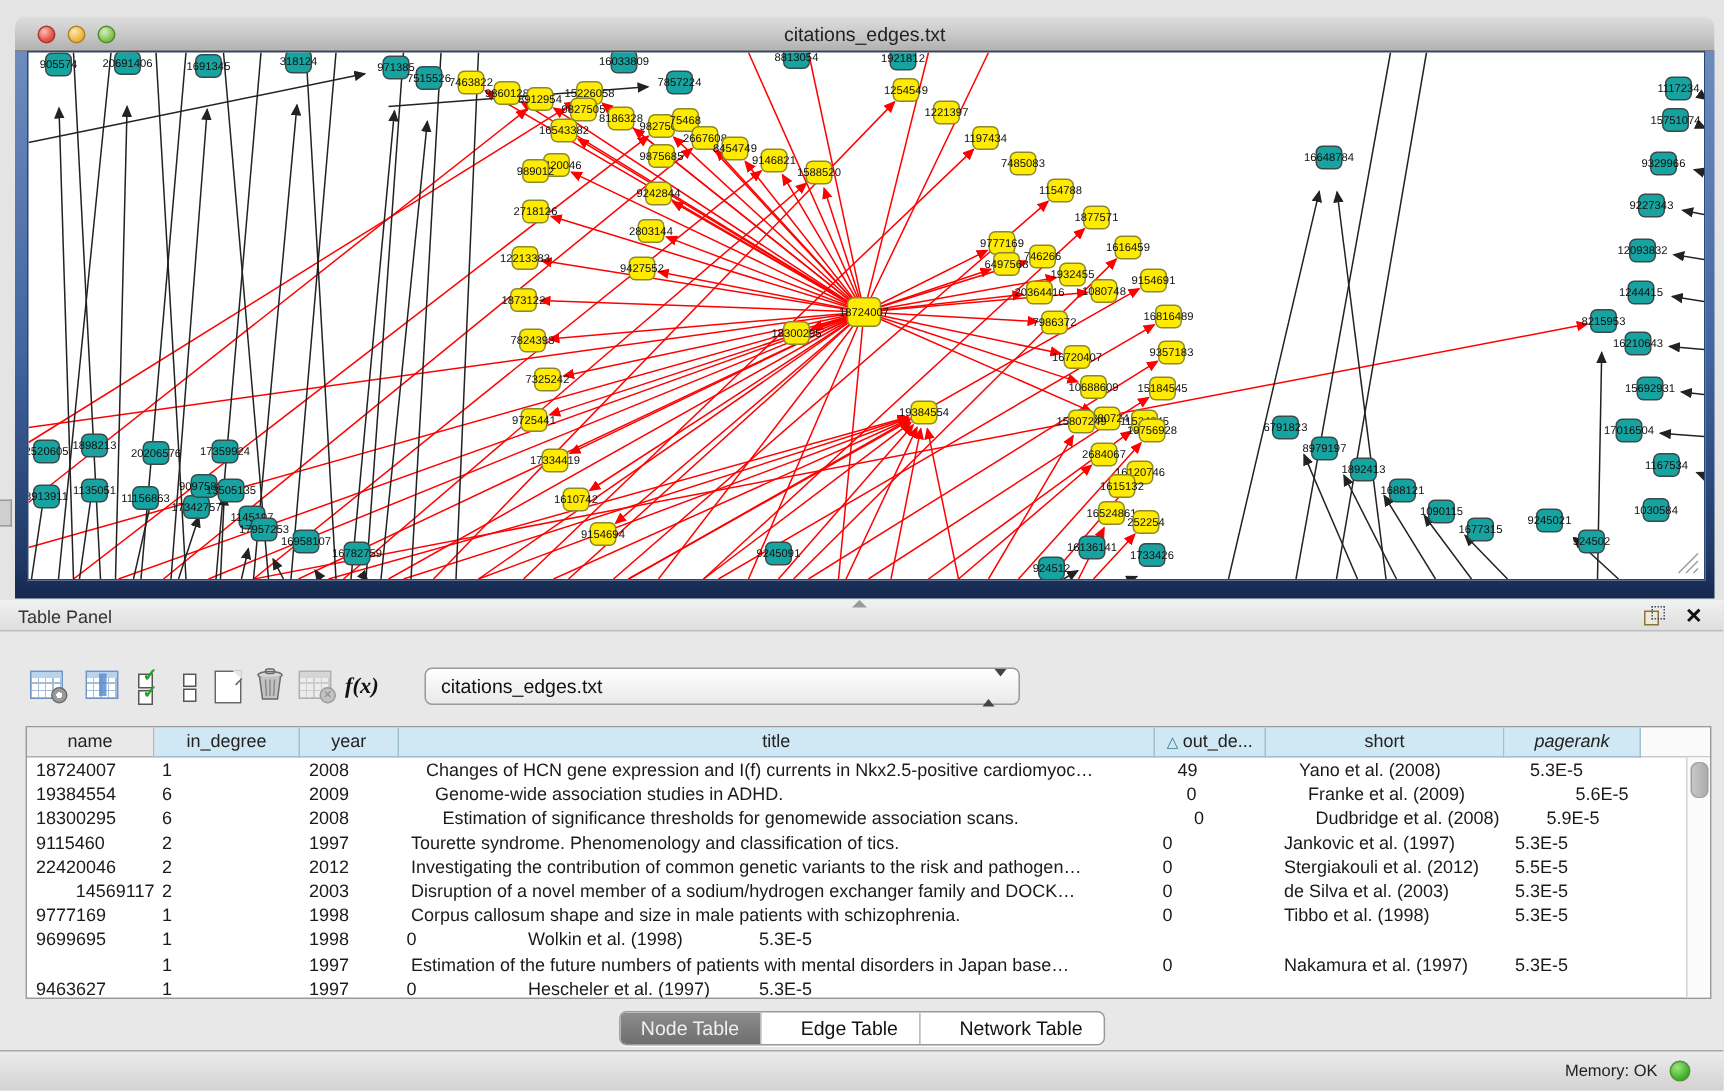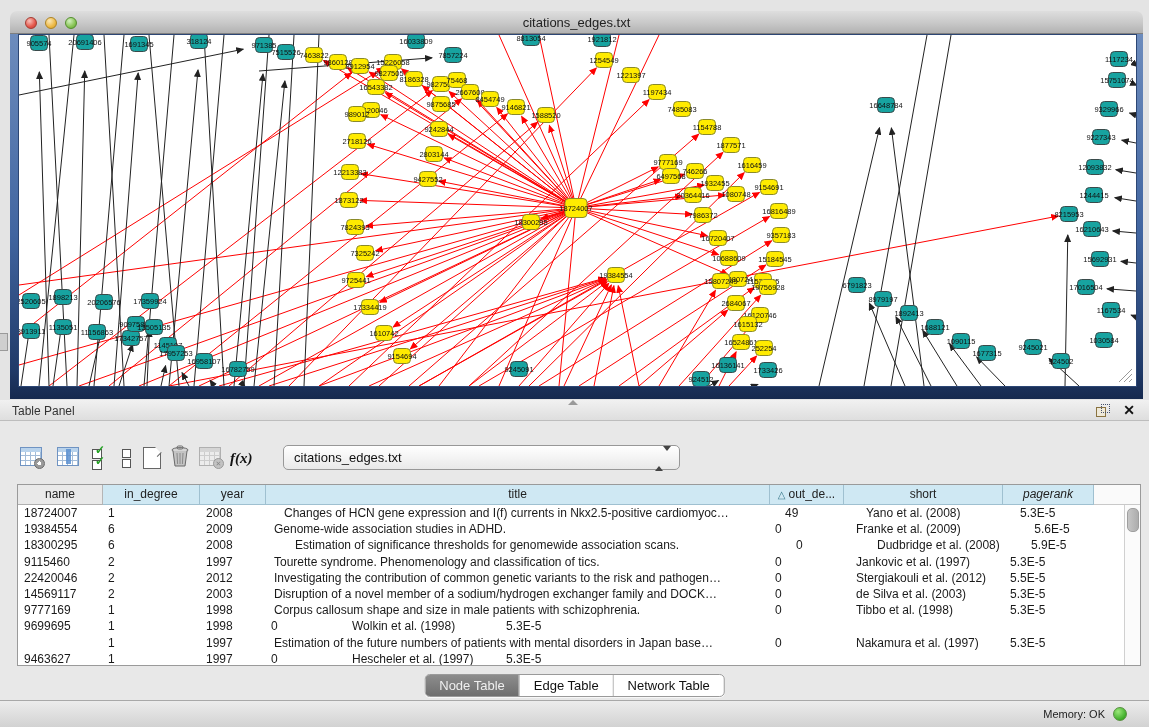--- a/index.html
+++ b/index.html
@@ -93,21 +93,21 @@
   .tr{display:flex;height:16.2px;}
   .td{box-sizing:border-box;font-size:12px;color:#1a1a1a;line-height:16px;
     overflow:hidden;white-space:nowrap;}
   #vscroll{position:absolute;right:0;top:20px;bottom:0;width:15px;background:#fbfbfb;border-left:1px solid #d0d0d0;}
   #vthumb{position:absolute;left:2px;top:3px;width:10px;height:22px;border-radius:5px;
     background:linear-gradient(90deg,#c6c6c6,#adadad);border:1px solid #9f9f9f;}
 
   
   #seg{position:absolute;left:50%;transform:translateX(-50%);top:274px;height:21px;display:flex;
     border:1px solid #9a9a9a;border-radius:5px;overflow:hidden;background:#fff;
-    box-shadow:0 1px 0 rgba(255,255,255,.7);}
+    box-shadow:0 1px 0 rgba(255,255,255,.7);gap:12px;}
   .seg-item{font-size:13px;color:#111;padding:2px 14px 0 14px;border-right:1px solid #b5b5b5;line-height:18px;}
   .seg-item:last-child{border-right:none;}
   .seg-item.sel{background:linear-gradient(#8d8d8d,#6e6e6e);color:#efefef;}
 
   
   #statusbar{position:absolute;left:0;top:700px;width:1149px;height:27px;
     border-top:1px solid #a8a8a8;background:linear-gradient(#ececec,#d2d2d2);box-sizing:border-box;}
   #statusbar .mem{position:absolute;right:44px;top:7px;font-size:11px;color:#222;}
   #mem-dot{position:absolute;right:22px;top:6px;width:14px;height:14px;border-radius:50%;box-sizing:border-box;
     background:radial-gradient(circle at 35% 30%,#9be87a,#3fae2a 70%,#2f8f1f);border:1px solid #57903f;}
@@ -802,21 +802,21 @@
           <div class="td" style="width: 66px; padding-left: 6px;">2008</div>
           <div class="td" style="width: 504px; padding-left: 8px; margin-left: 10px;">Changes of HCN gene expression and I(f) currents in Nkx2.5-positive cardiomyoc…</div>
           <div class="td" style="width: 74px; padding-left: 5px;">49</div>
           <div class="td" style="width: 159px; padding-left: 12px;">Yano et al. (2008)</div>
           <div class="td" style="width: 91px; padding-left: 7px;">5.3E-5</div>
         </div>
         <div class="tr">
           <div class="td" style="width: 85px; padding-left: 6px;">19384554</div>
           <div class="td" style="width: 97px; padding-left: 5px;">6</div>
           <div class="td" style="width: 66px; padding-left: 6px;">2009</div>
-          <div class="td" style="width: 504px; padding-left: 8px;">Genome-wide association studies in ADHD.</div>
+          <div class="td" style="width: 504px; padding-left: 8px; margin-left: 16px;">Genome-wide association studies in ADHD.</div>
           <div class="td" style="width: 74px; padding-left: 5px;">0</div>
           <div class="td" style="width: 159px; padding-left: 12px;">Franke et al. (2009)</div>
           <div class="td" style="width: 91px; padding-left: 7px; text-align: center;">5.6E-5</div>
         </div>
         <div class="tr">
           <div class="td" style="width: 85px; padding-left: 6px;">18300295</div>
           <div class="td" style="width: 97px; padding-left: 5px;">6</div>
           <div class="td" style="width: 66px; padding-left: 6px;">2008</div>
           <div class="td" style="width: 504px; padding-left: 8px; margin-left: 21px;">Estimation of significance thresholds for genomewide association scans.</div>
           <div class="td" style="width: 74px; padding-left: 5px;">0</div>
@@ -835,21 +835,21 @@
         <div class="tr">
           <div class="td" style="width: 85px; padding-left: 6px;">22420046</div>
           <div class="td" style="width: 97px; padding-left: 5px;">2</div>
           <div class="td" style="width: 66px; padding-left: 6px;">2012</div>
           <div class="td" style="width: 504px; padding-left: 8px;">Investigating the contribution of common genetic variants to the risk and pathogen…</div>
           <div class="td" style="width: 74px; padding-left: 5px;">0</div>
           <div class="td" style="width: 159px; padding-left: 12px;">Stergiakouli et al. (2012)</div>
           <div class="td" style="width: 91px; padding-left: 7px;">5.5E-5</div>
         </div>
         <div class="tr">
-          <div class="td" style="width: 85px; padding-left: 6px;">14569117</div>
+          <div class="td" style="width: 85px; padding-left: 6px; text-align: right;">14569117</div>
           <div class="td" style="width: 97px; padding-left: 5px;">2</div>
           <div class="td" style="width: 66px; padding-left: 6px;">2003</div>
           <div class="td" style="width: 504px; padding-left: 8px;">Disruption of a novel member of a sodium/hydrogen exchanger family and DOCK…</div>
           <div class="td" style="width: 74px; padding-left: 5px;">0</div>
           <div class="td" style="width: 159px; padding-left: 12px;">de Silva et al. (2003)</div>
           <div class="td" style="width: 91px; padding-left: 7px;">5.3E-5</div>
         </div>
         <div class="tr">
           <div class="td" style="width: 85px; padding-left: 6px;">9777169</div>
           <div class="td" style="width: 97px; padding-left: 5px;">1</div>

